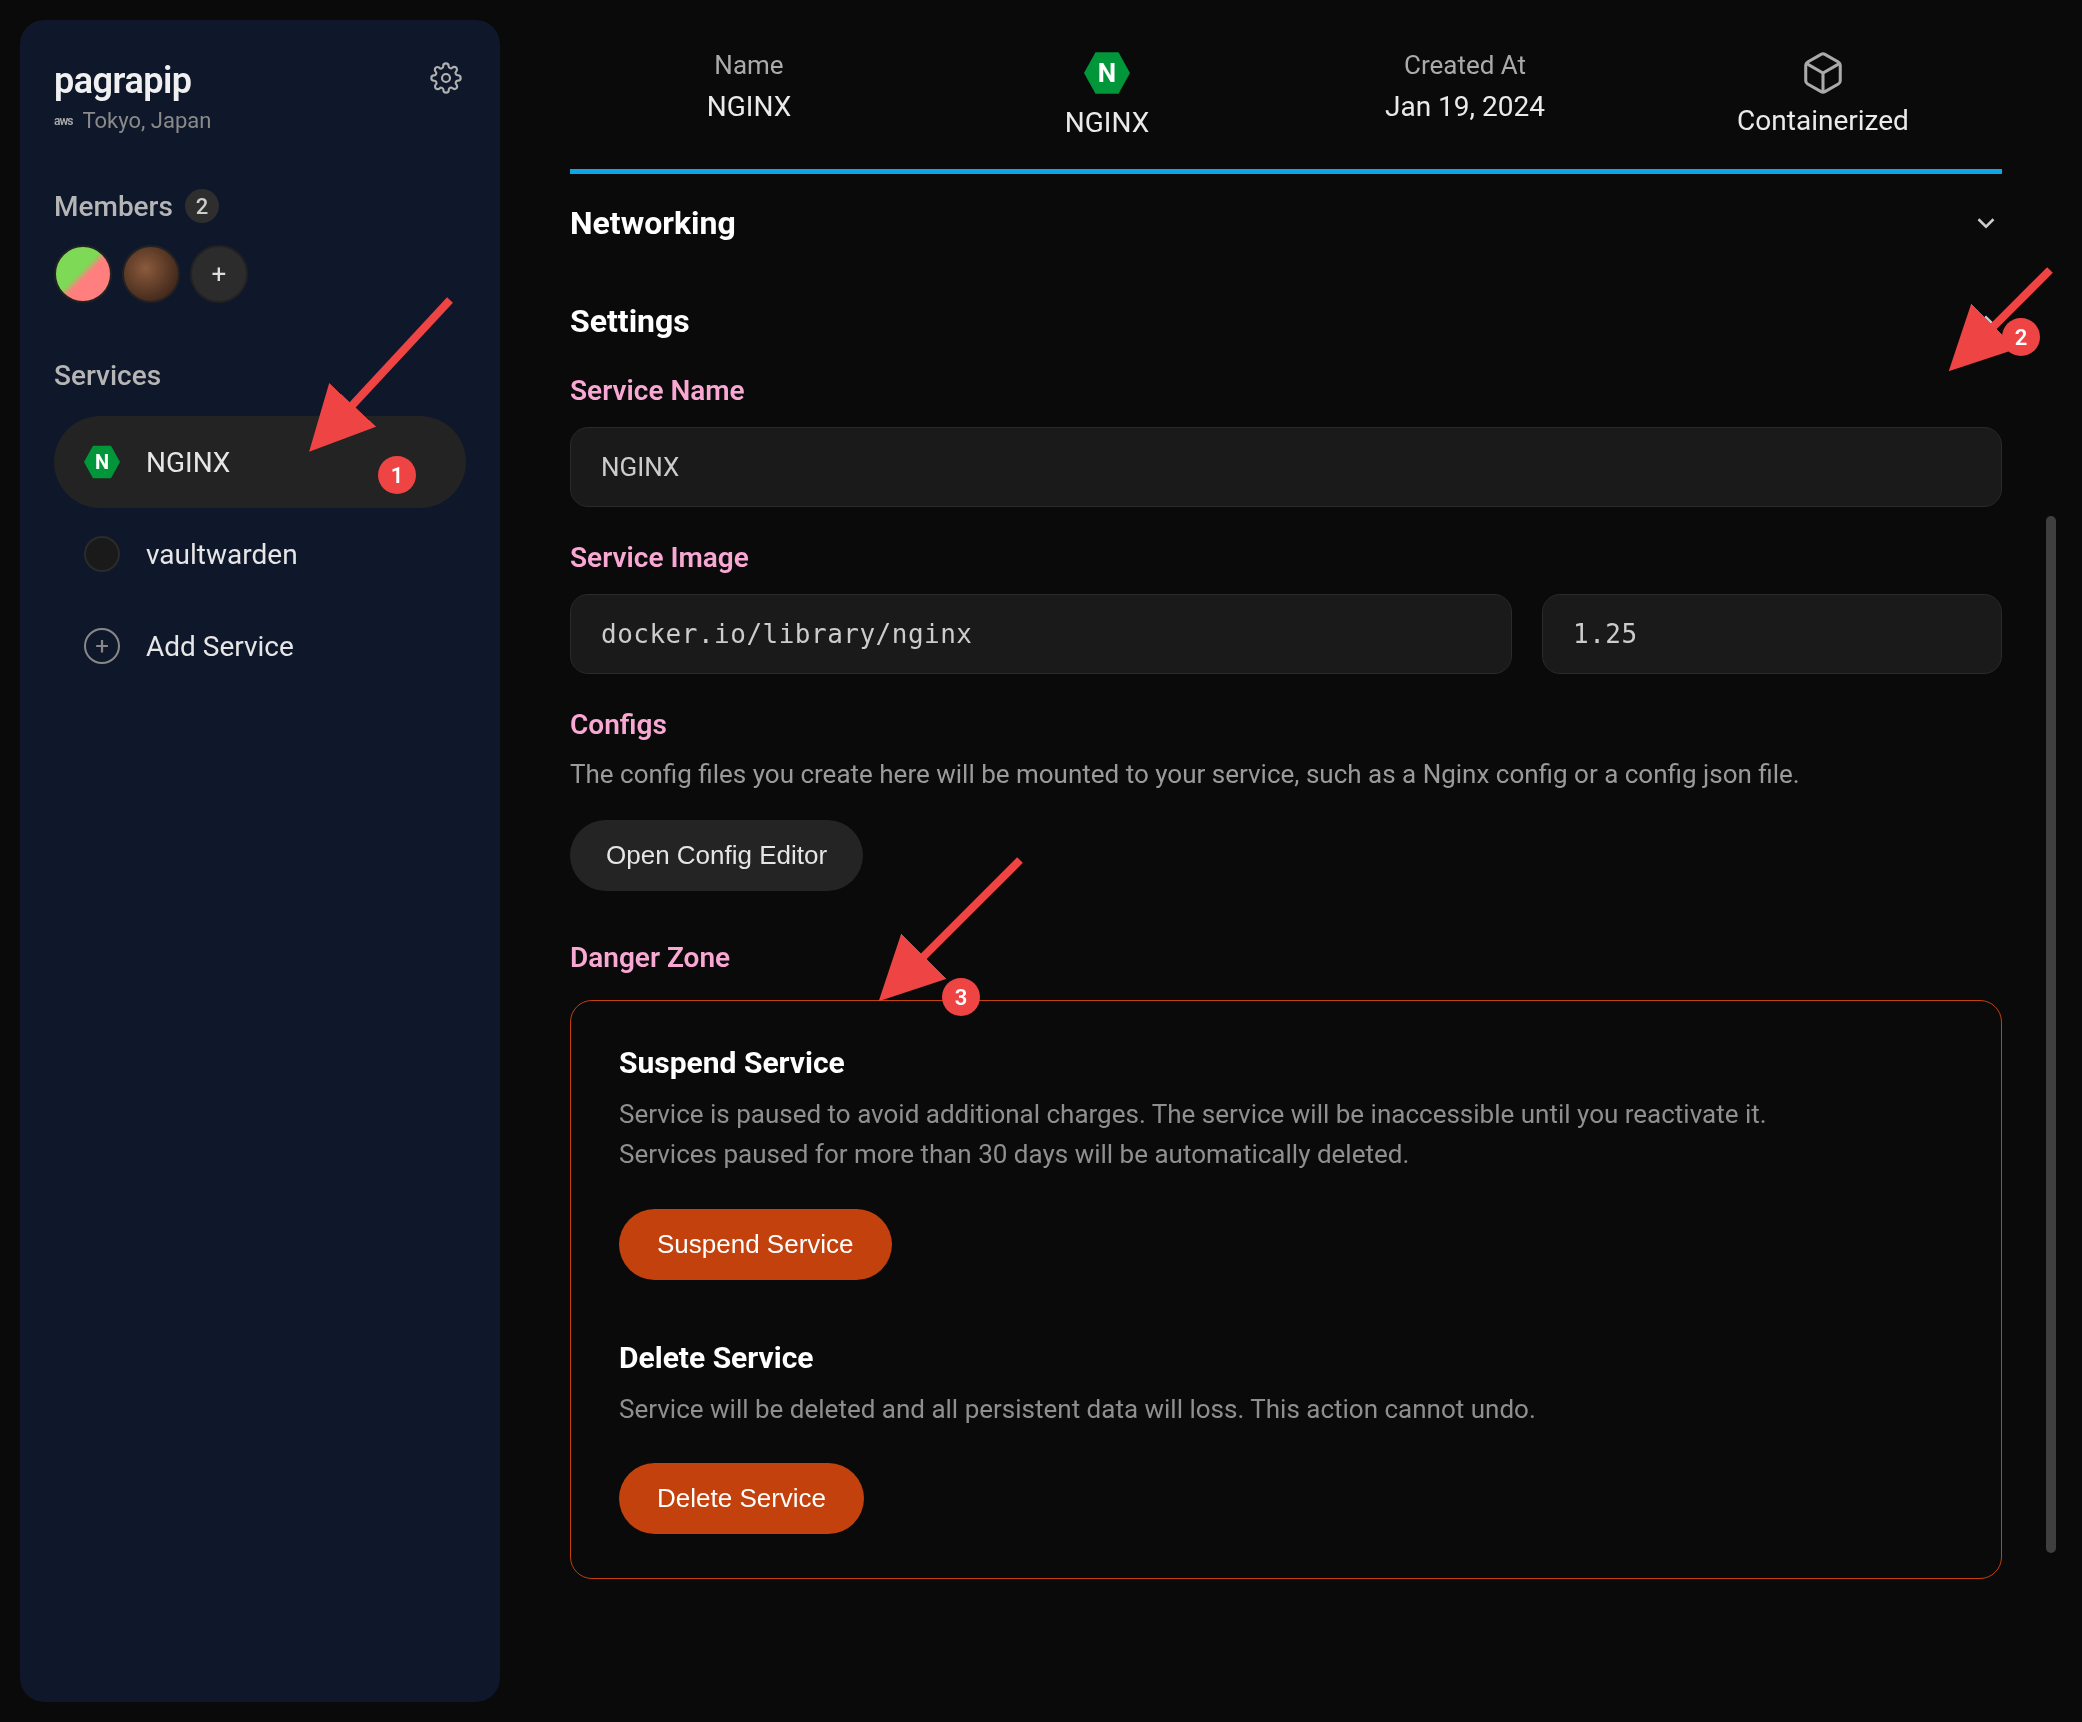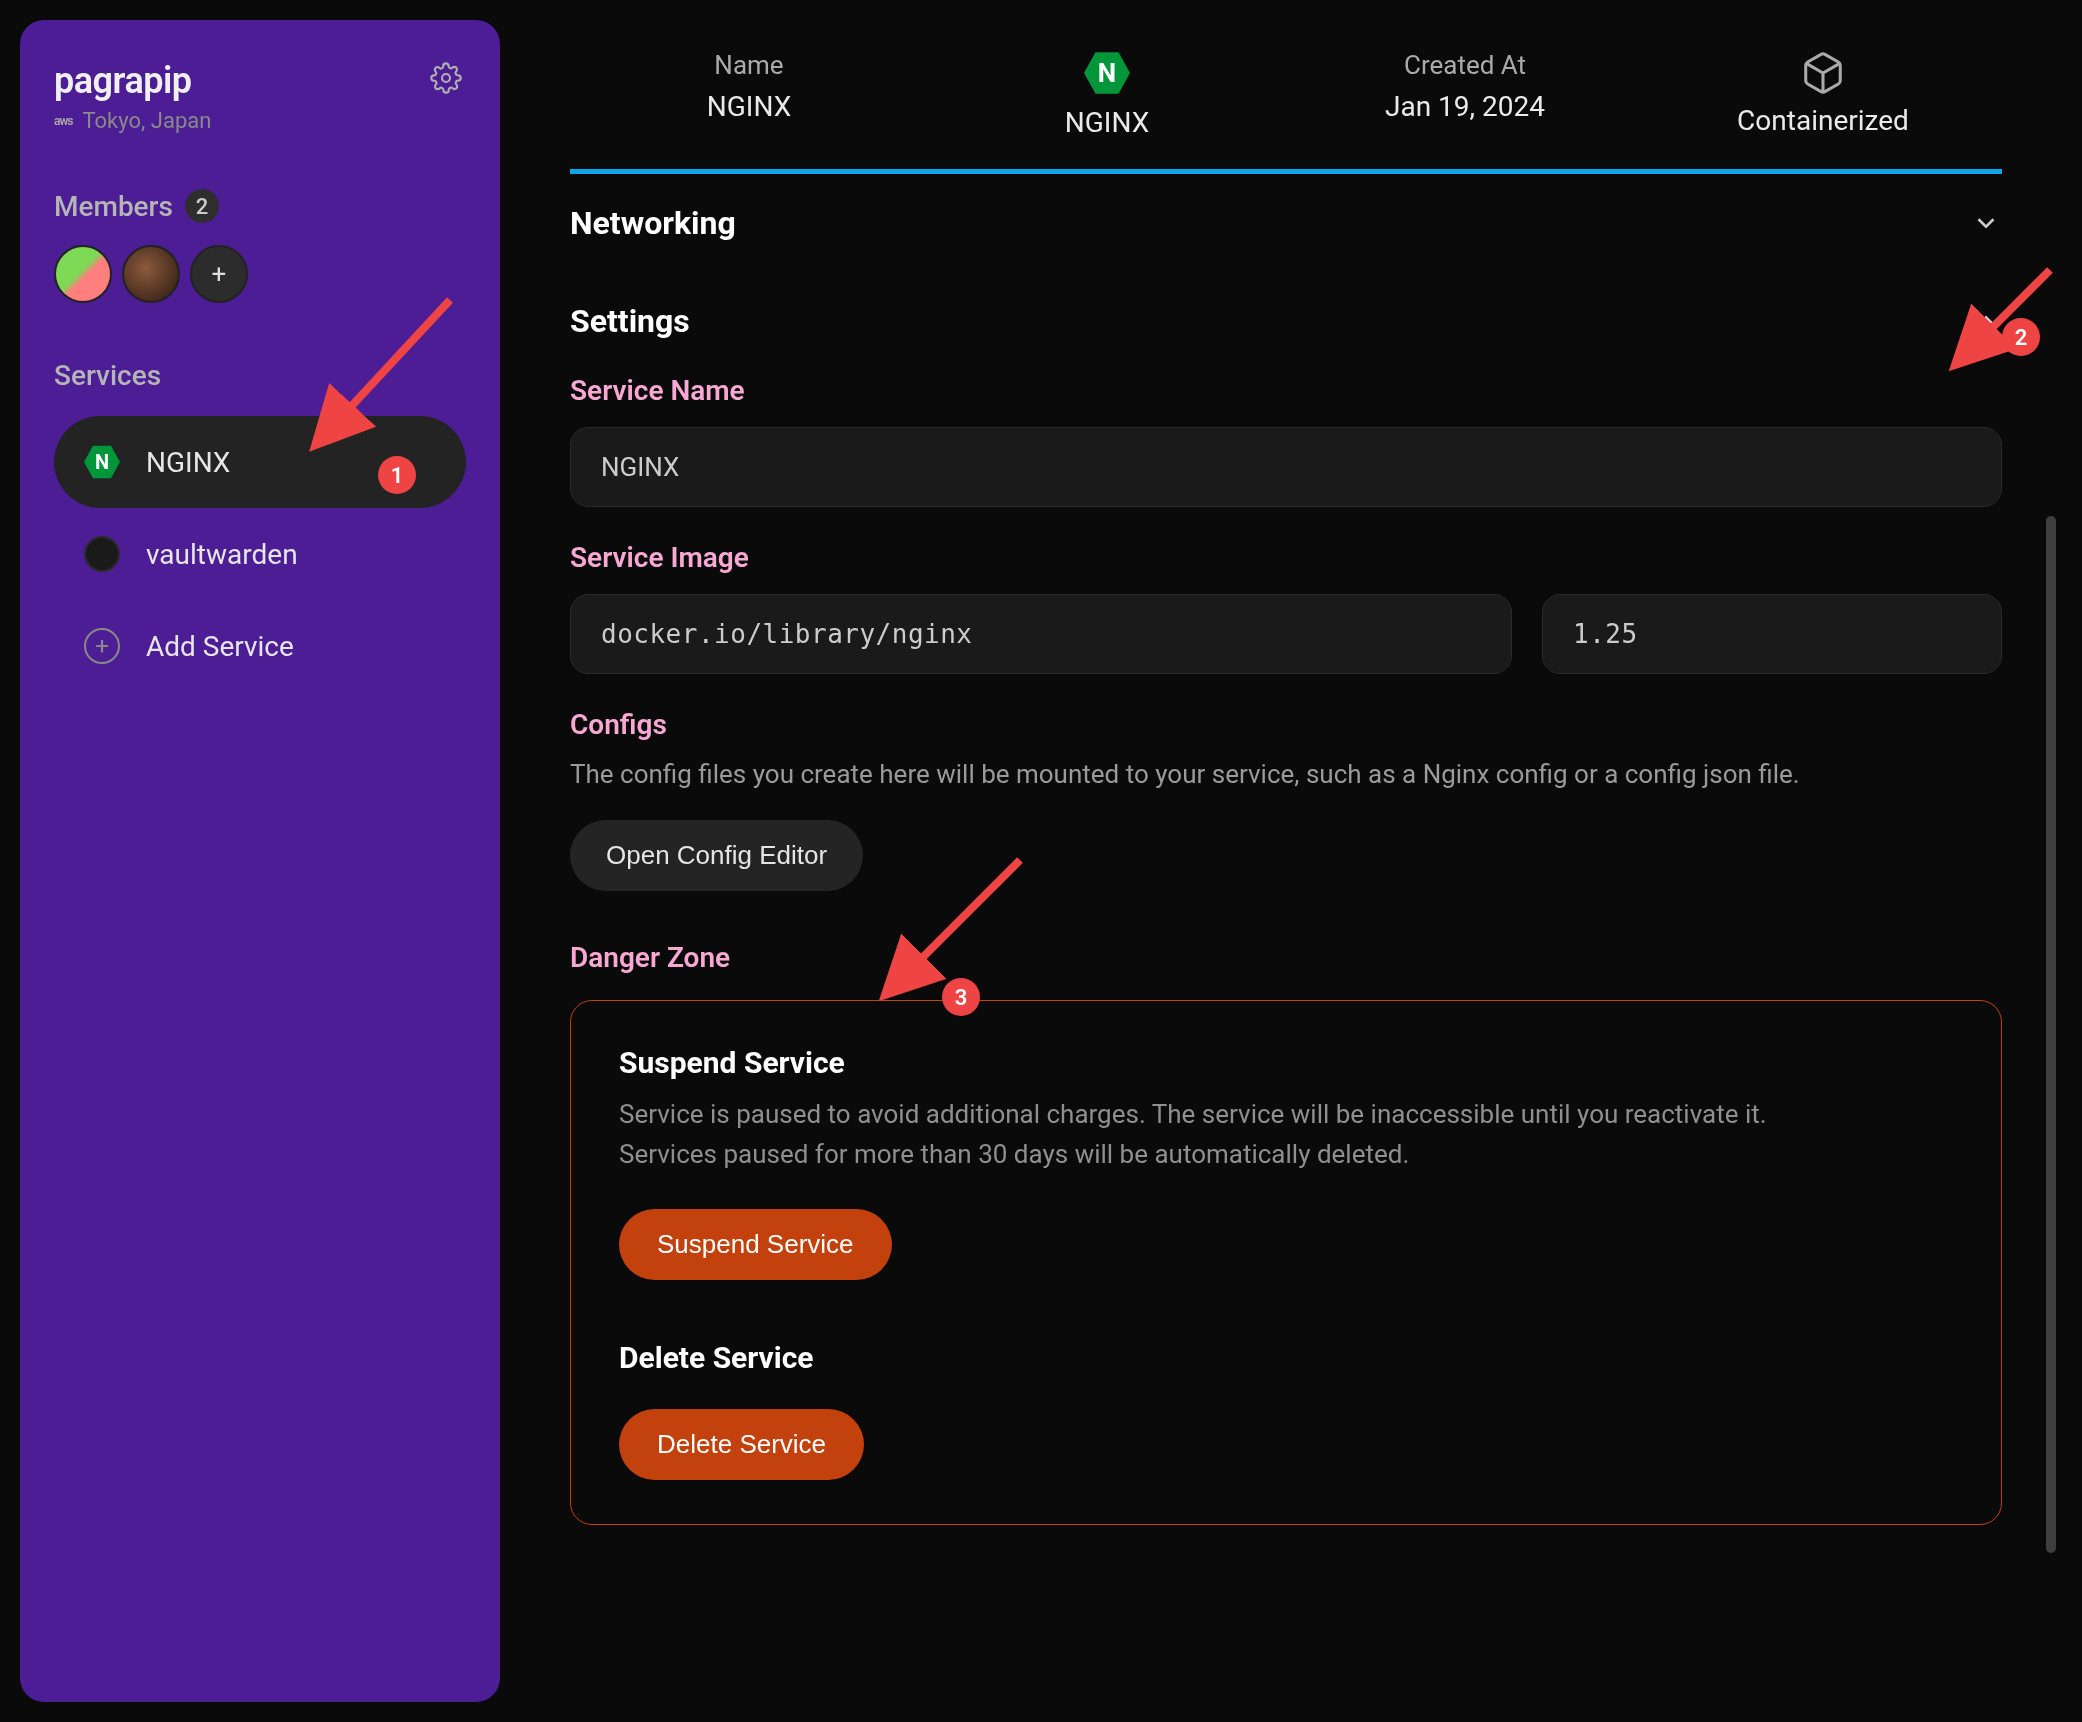--- a/index.html
+++ b/index.html
@@ -13,21 +13,21 @@
   }
   .app {
     display: flex;
     width: 2082px;
     height: 1722px;
     padding: 20px;
     gap: 10px;
   }
   .sidebar {
     width: 480px;
-    background: #4c1d95;
+    background: #0f172a;
     border-radius: 24px;
     padding: 40px 34px;
     flex-shrink: 0;
   }
   .sb-header { display: flex; justify-content: space-between; align-items: flex-start; }
   .project-name {
     font-size: 36px;
     font-weight: 600;
     color: #f0f0f0;
     letter-spacing: -0.5px;
@@ -289,20 +289,21 @@
 
         <div class="field-label" style="margin-top:50px;">Danger Zone</div>
         <div class="danger-box">
           <div class="dz-block">
             <div class="dz-title">Suspend Service</div>
             <div class="dz-desc">Service is paused to avoid additional charges. The service will be inaccessible until you reactivate it. Services paused for more than 30 days will be automatically deleted.</div>
             <button class="btn-danger">Suspend Service</button>
           </div>
           <div class="dz-block">
             <div class="dz-title">Delete Service</div>
+            <div class="dz-desc">Service will be deleted and all persistent data will loss. This action cannot undo.</div>
             <button class="btn-danger">Delete Service</button>
           </div>
         </div>
       </div>
 
     </div>
 
     <div class="scrollbar">
       <div class="scrollbar-thumb"></div>
     </div>

